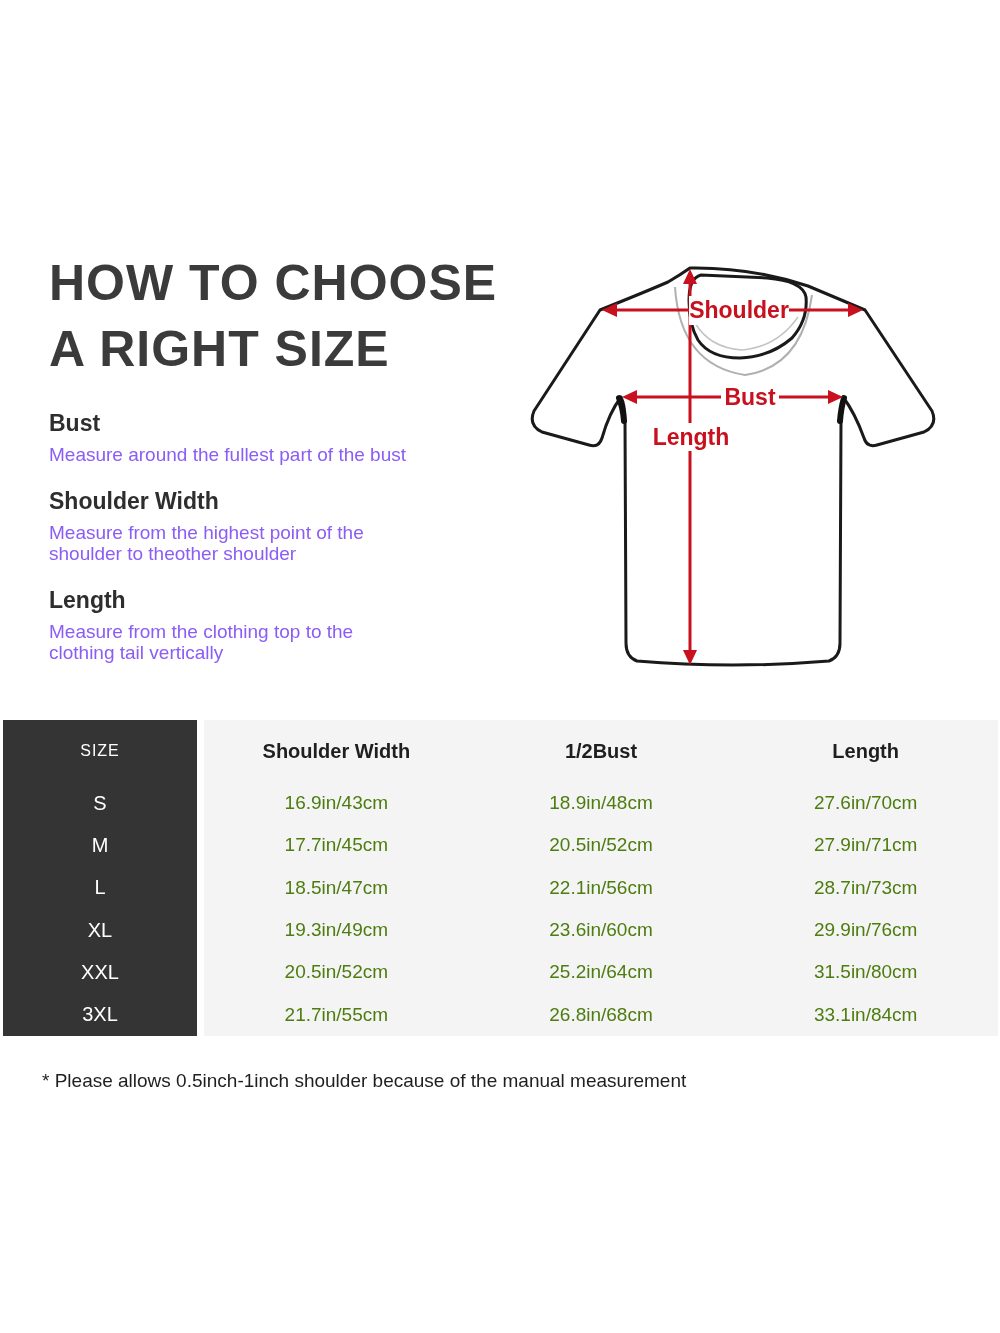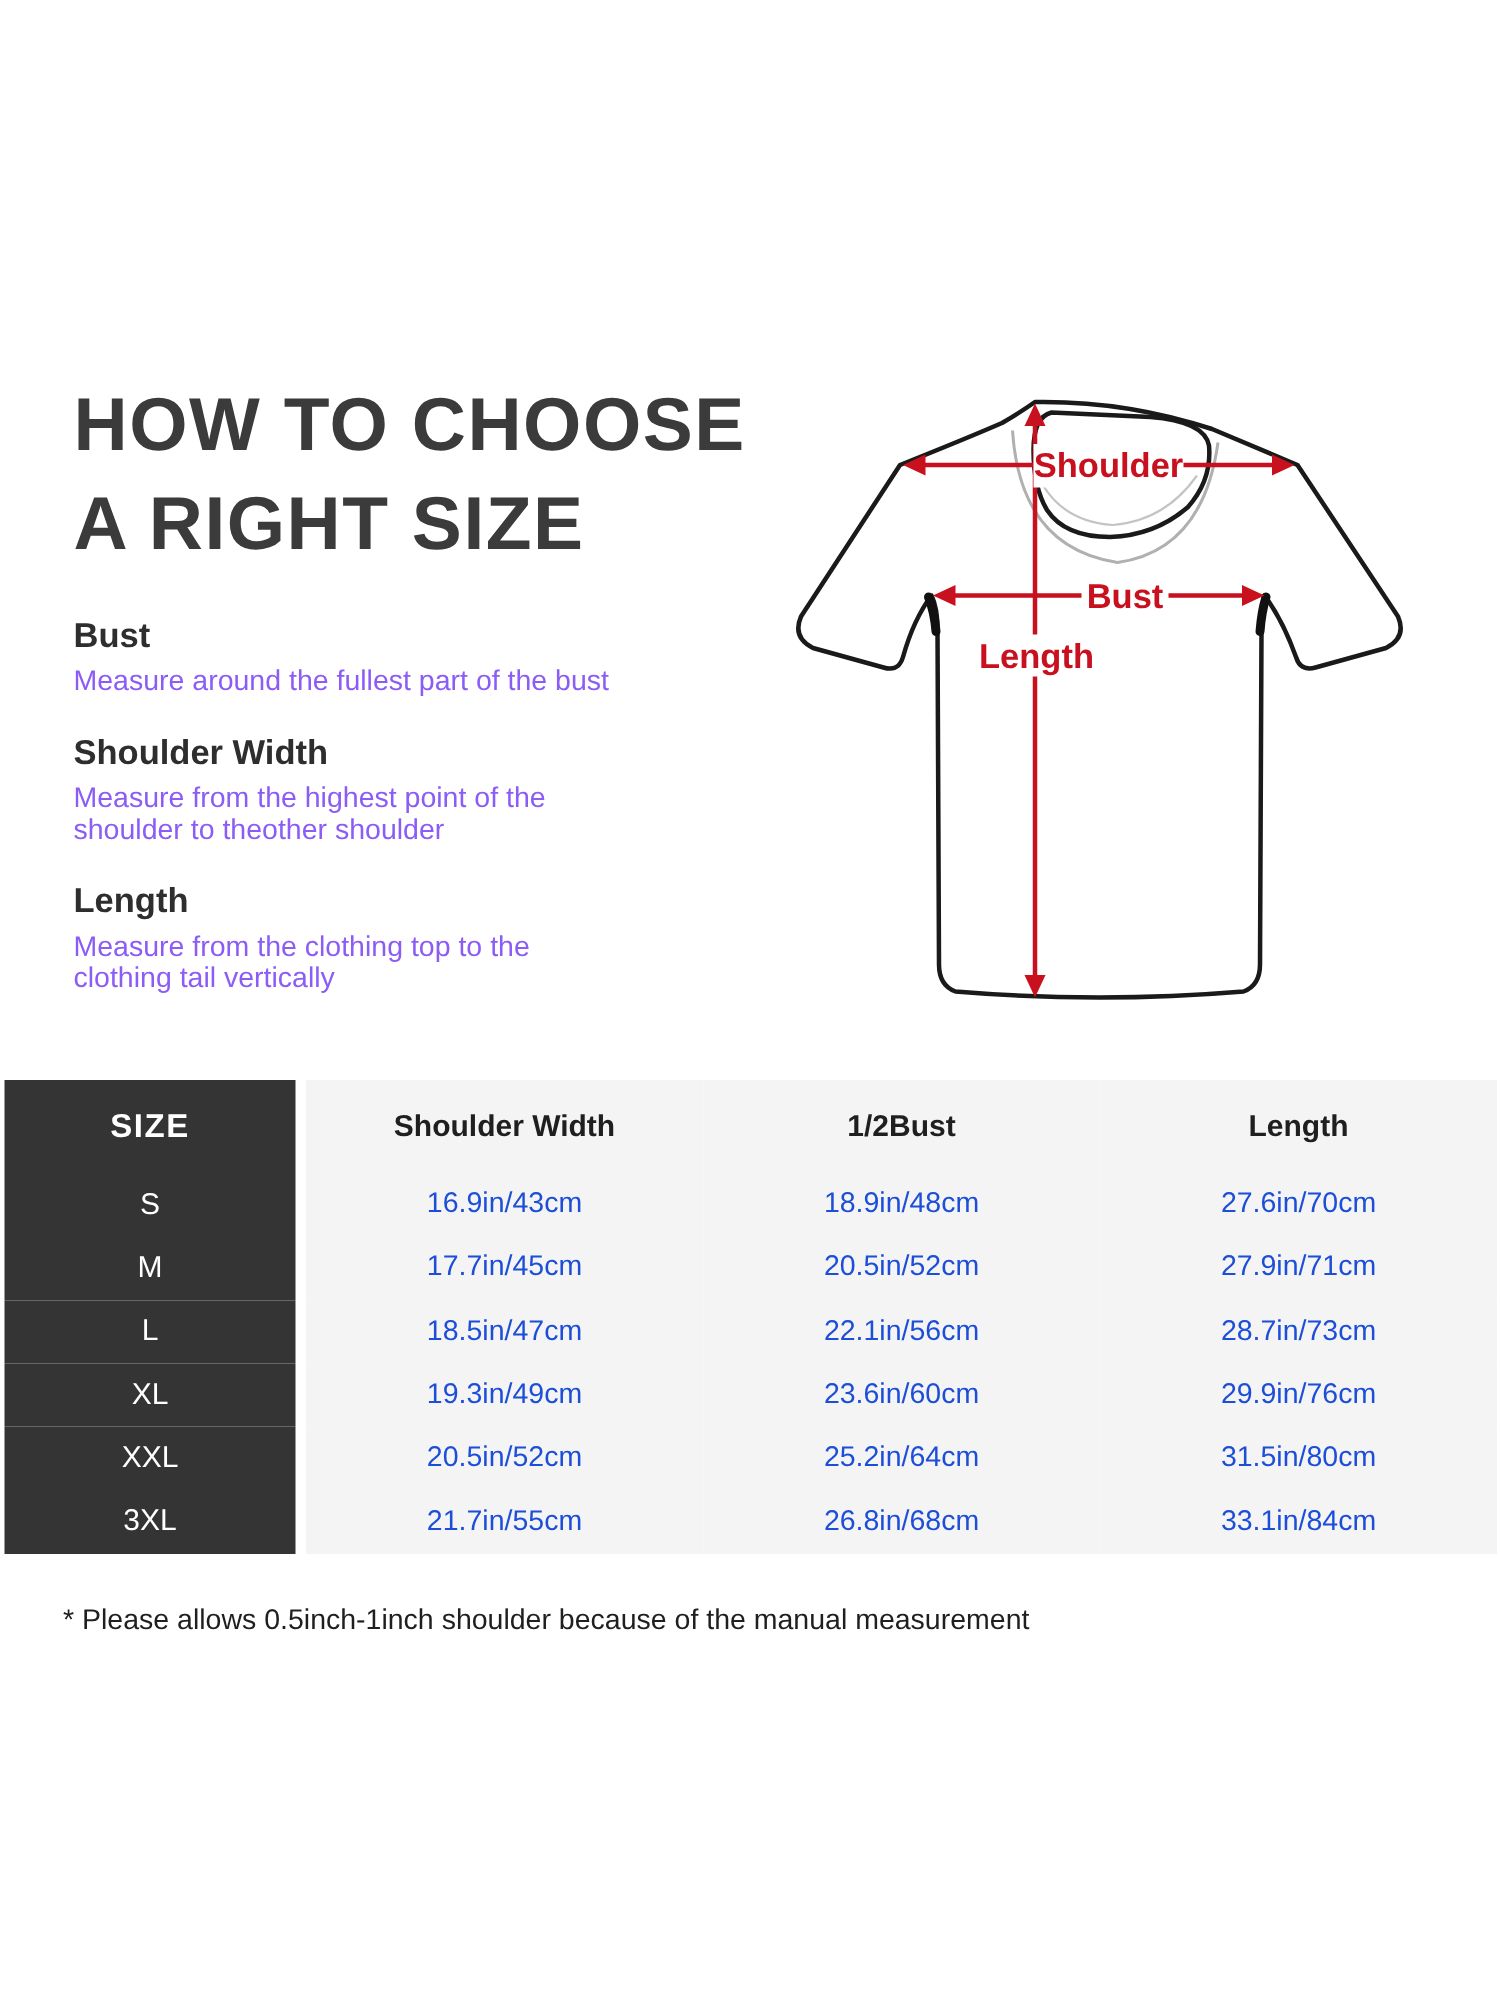--- a/index.html
+++ b/index.html
@@ -38,22 +38,22 @@
   .t-row { display:flex; flex:1; min-height:0; }
   .t-row.header { flex:0 0 62px; }
   .cell {
     display:flex; align-items:center; justify-content:center;
     white-space:nowrap;
   }
   .size-col {
     width:194px; flex:0 0 194px; margin-right:7px;
     background:#343434; color:#ffffff; font-size:20px;
   }
-  .data-col { flex:1; background:#f4f4f4; color:#1d4ed8; font-size:19px; }
-  .t-row.header .size-col { font-size:22px; font-weight:bold; letter-spacing:1px; }
+  .data-col { flex:1; background:#f4f4f4; color:#4d7c0f; font-size:19px; }
+  .t-row.header .size-col { font-size:16px; font-weight:normal; letter-spacing:1px; }
   .t-row.header .data-col { font-size:20px; font-weight:bold; color:#1f1f1f; }
   
   .footnote {
     position:absolute; left:42px; top:1070px;
     font-size:19px; color:#1f1f1f; white-space:nowrap;
   }
 </style>
 </head>
 <body>
 

